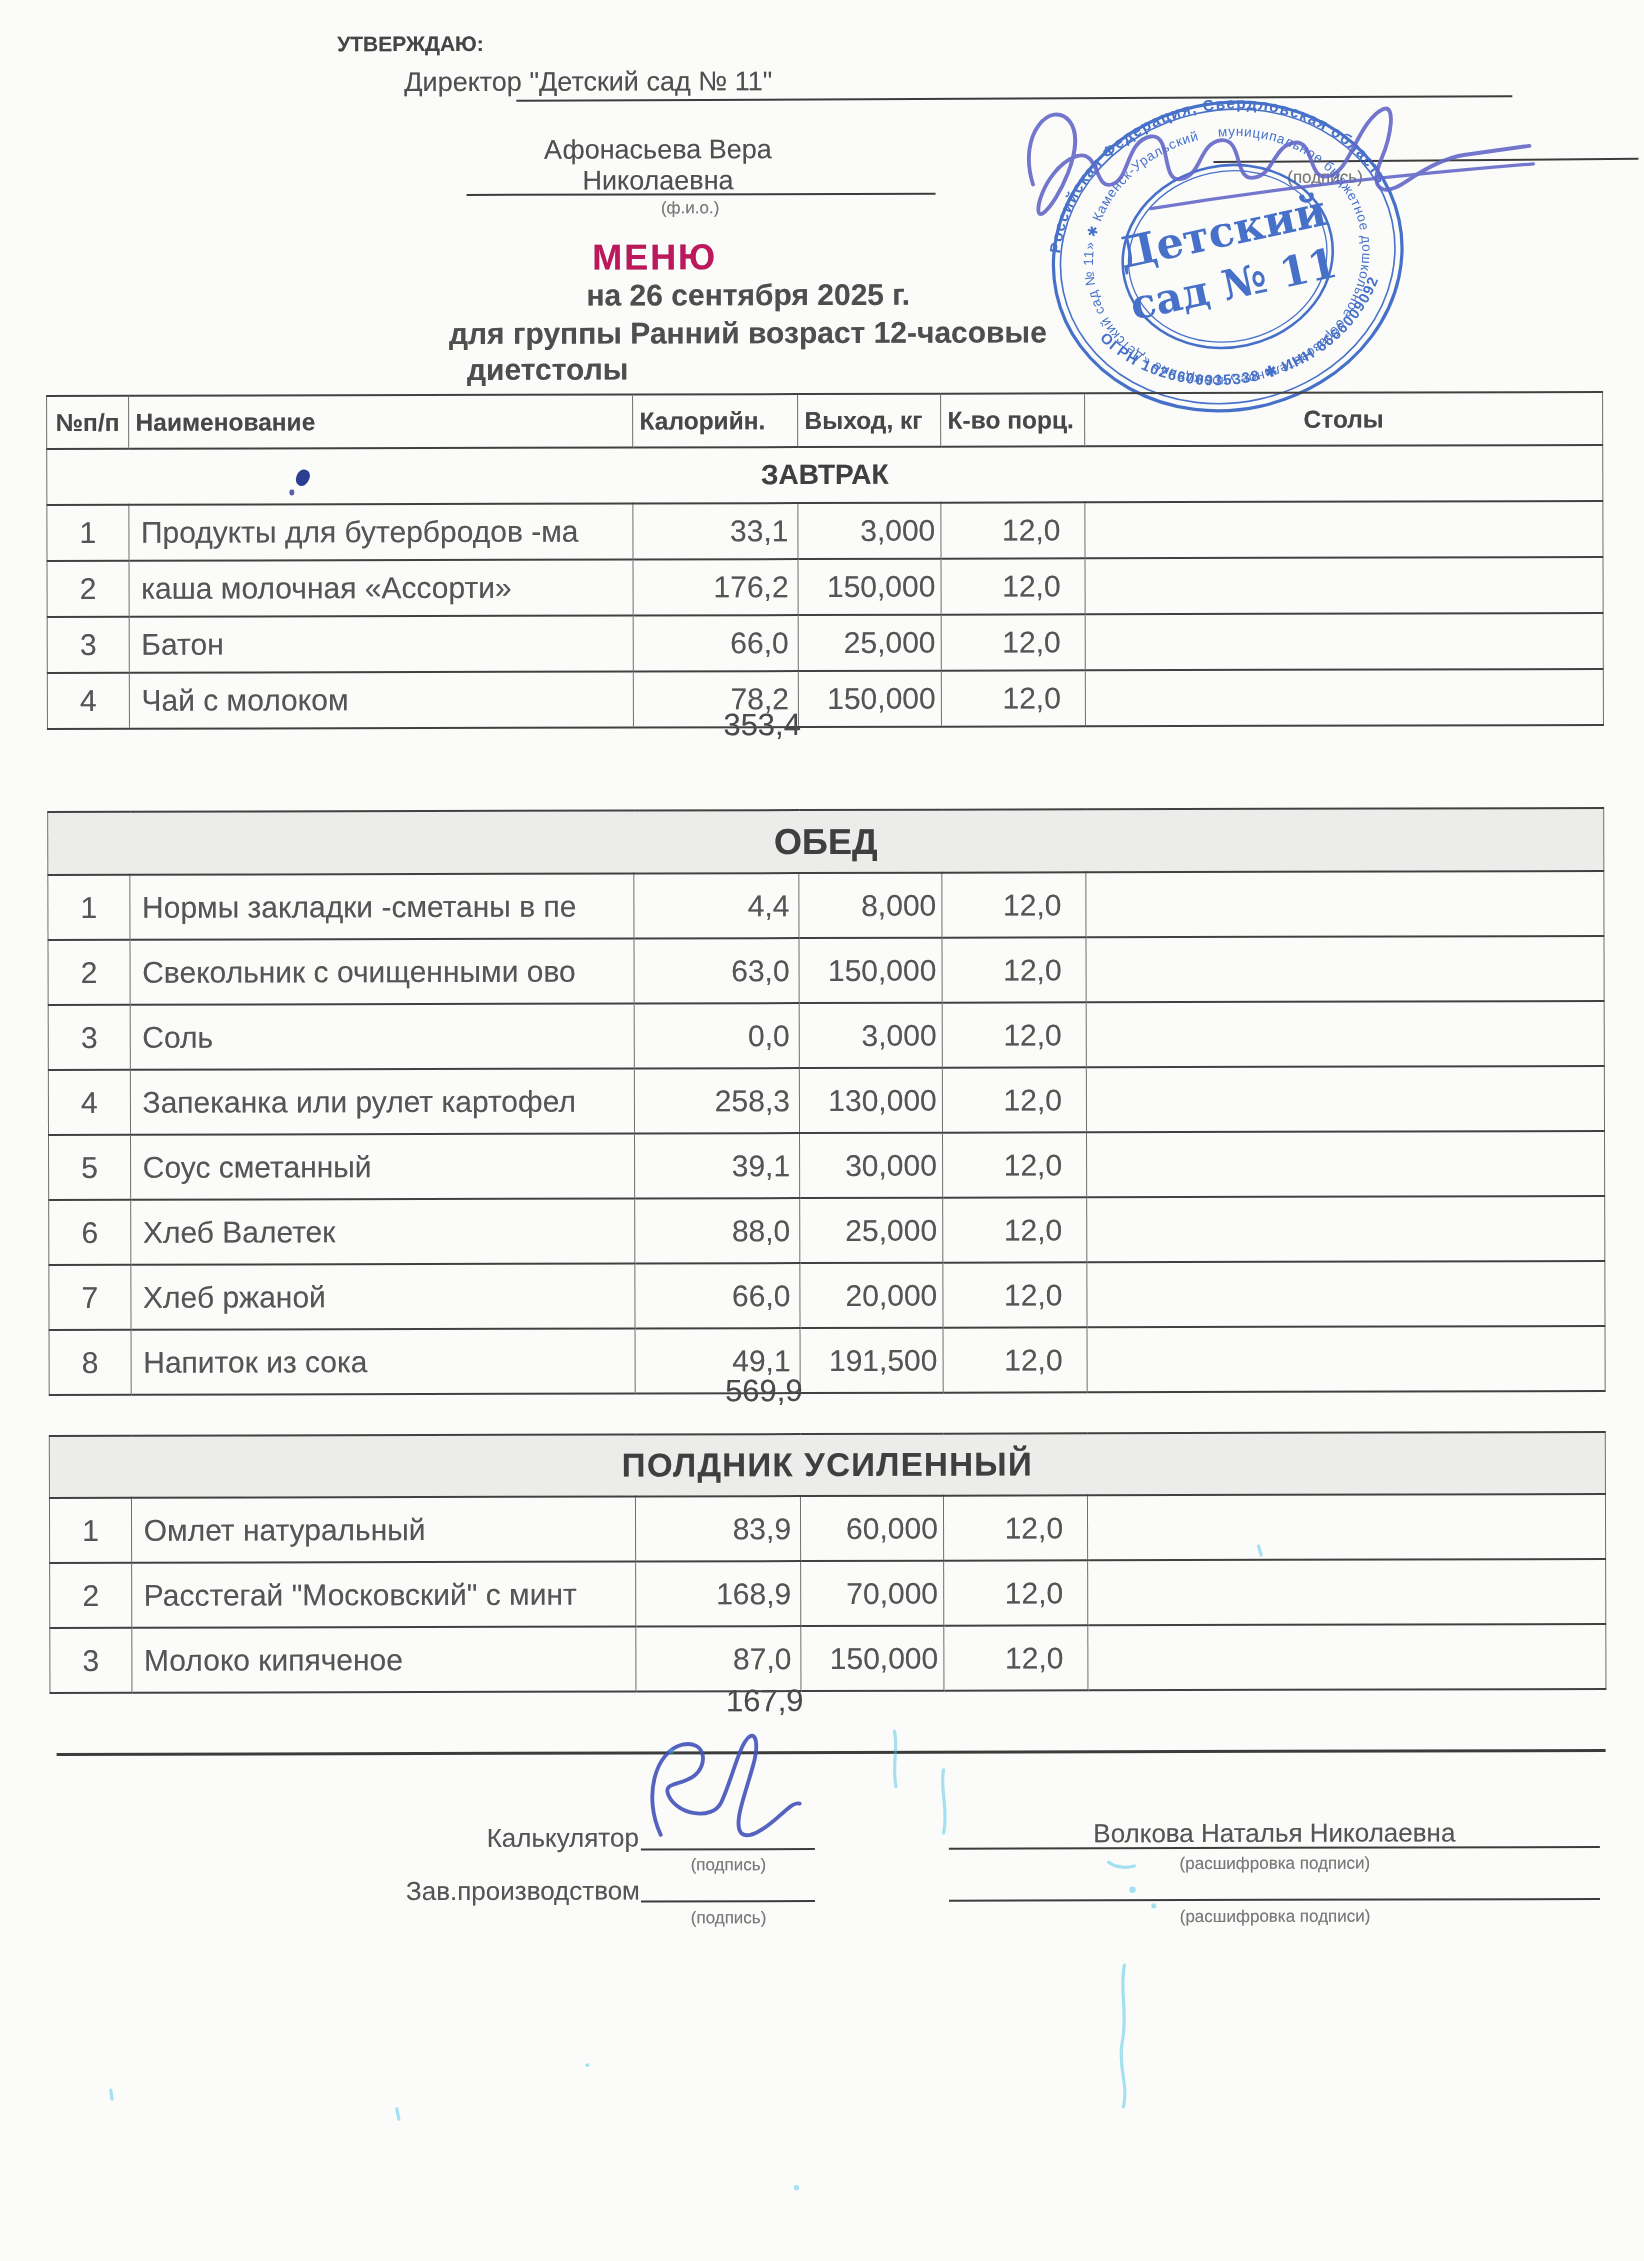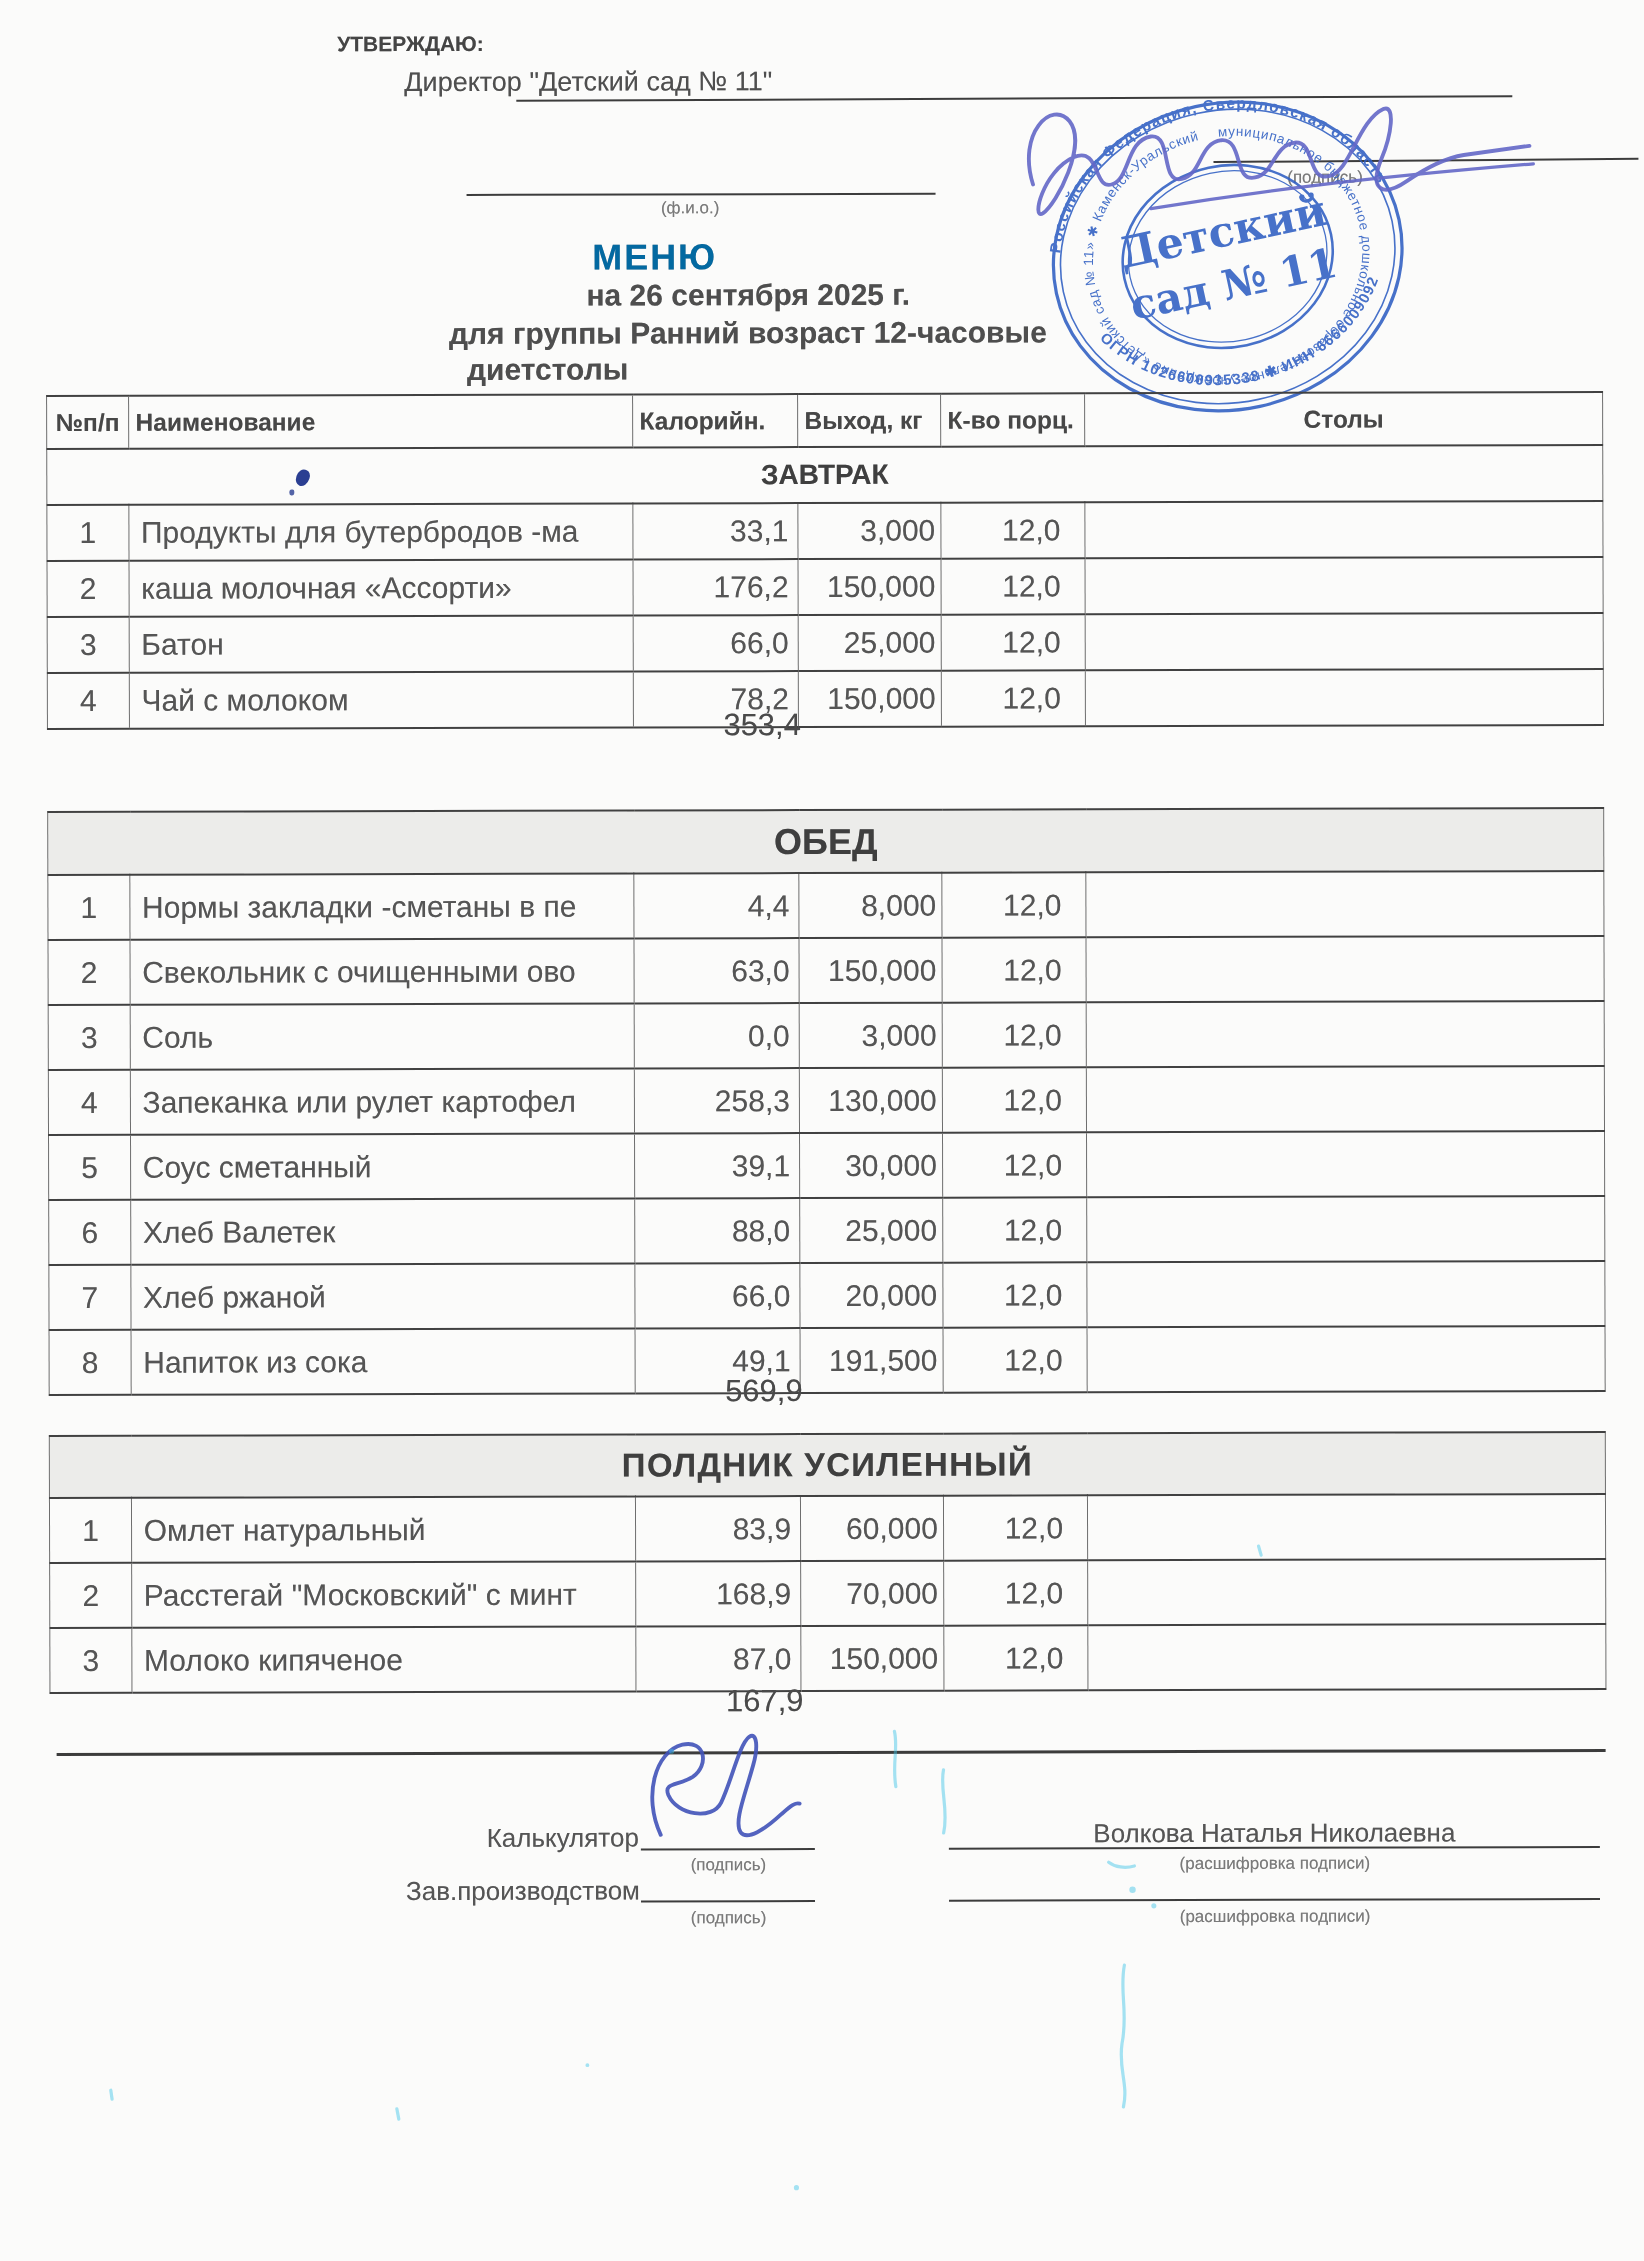--- a/index.html
+++ b/index.html
@@ -47,24 +47,25 @@
 <div class="page">
 
   <div class="abs scan b" style="left:340px;top:31px;font-size:21px;color:#454545;">УТВЕРЖДАЮ:</div>
 
   <div class="abs scan" style="left:407px;top:66px;font-size:27px;color:#4f4f4f;">Директор  "Детский сад № 11"</div>
   <div class="abs rule" style="left:519px;top:98px;width:996px;transform:rotate(-0.12deg);"></div>
 
   <div class="abs rule" style="left:1216px;top:161px;width:425px;transform:rotate(-0.3deg);"></div>
   <div class="abs cap scan" style="left:1250px;top:169px;width:155px;">(подпись)</div>
 
+  <div class="abs scan" style="left:493px;top:134px;width:335px;text-align:center;font-size:27px;color:#4f4f4f;">Афонасьева Вера Николаевна</div>
   <div class="abs rule" style="left:469px;top:193px;width:469px;"></div>
   <div class="abs cap scan" style="left:615px;top:198px;width:155px;">(ф.и.о.)</div>
 
-  <div class="abs scan b" style="left:496px;top:236px;width:322px;text-align:center;font-size:36px;color:#0369a1;letter-spacing:1.9px;">МЕНЮ</div>
+  <div class="abs scan b" style="left:496px;top:236px;width:322px;text-align:center;font-size:36px;color:#be185d;letter-spacing:1.9px;">МЕНЮ</div>
   <div class="abs scan b" style="left:493px;top:278px;width:515px;text-align:center;font-size:30px;color:#4e4e4e;">на  26 сентября 2025 г.</div>
   <div class="abs scan b" style="left:428px;top:316px;width:644px;text-align:center;font-size:30px;color:#4e4e4e;">для группы Ранний возраст 12-часовые</div>
   <div class="abs scan b" style="left:469px;top:352px;font-size:30px;color:#4e4e4e;">диетстолы</div>
 
   <svg class="abs" style="left:1029px;top:81px;" width="402" height="353" viewBox="0 0 624 548">
     <defs>
       <path id="arcTop" d="M 50,274 A 262,228 0 0 1 574,274" fill="none"></path>
       <path id="arcBot" d="M 66,296 A 250,214 0 0 0 558,296" fill="none"></path>
       <path id="arcMid" d="M 312,88 a 210,186 0 1 1 -0.3,0" fill="none"></path>
     </defs>

